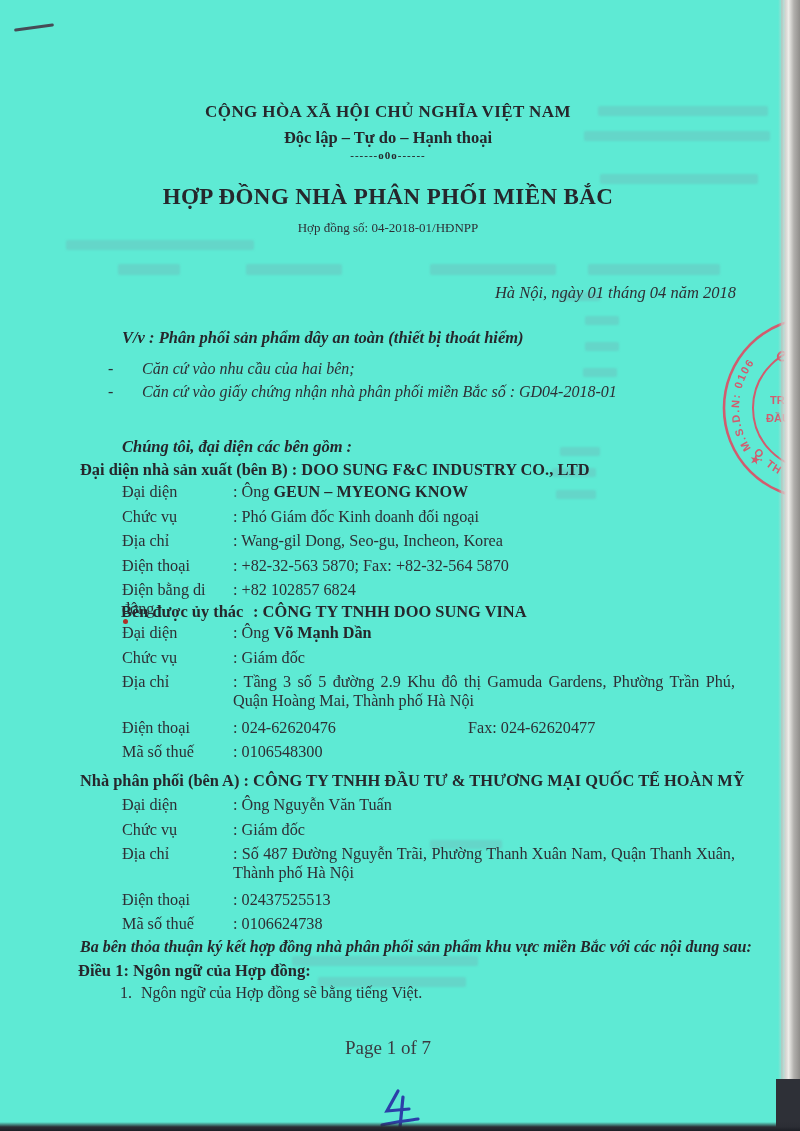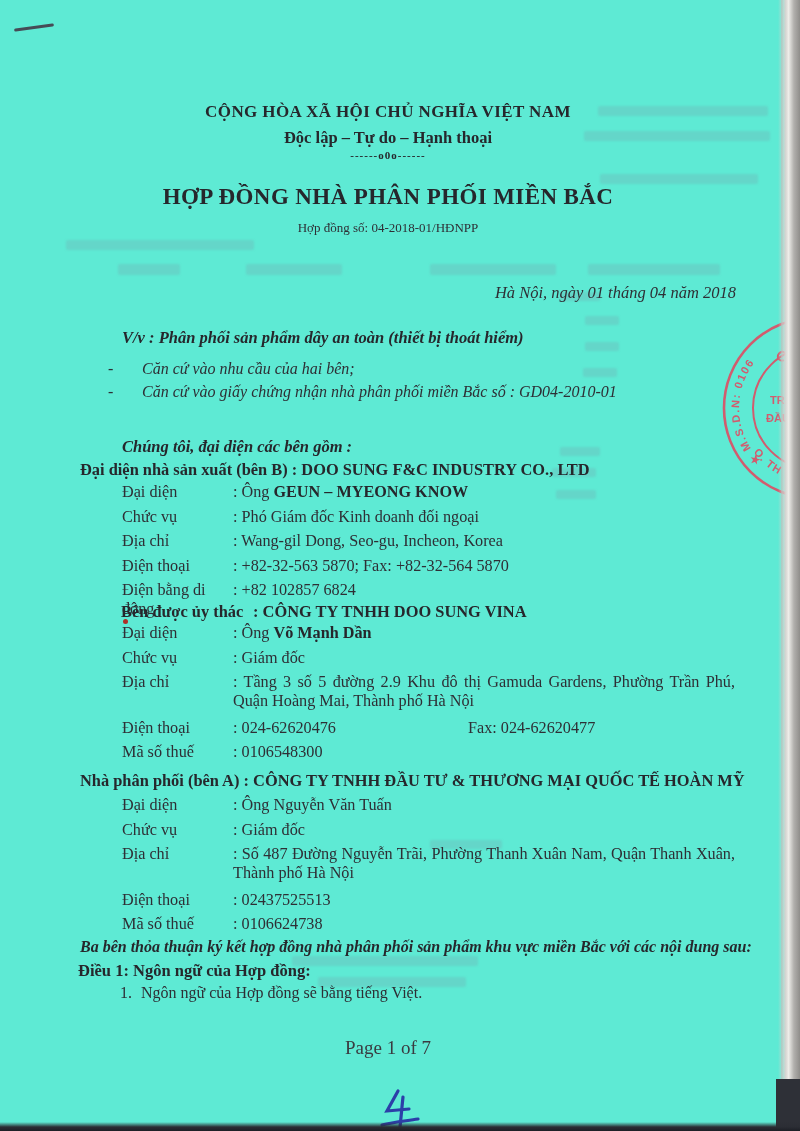--- a/index.html
+++ b/index.html
@@ -81,21 +81,21 @@
   <div class="abs c b ooo">------o0o------</div>
   <div class="abs c b title">HỢP ĐỒNG NHÀ PHÂN PHỐI MIỀN BẮC</div>
   <div class="abs c contract-no">Hợp đồng số: 04-2018-01/HĐNPP</div>
   <div class="abs i dateline">Hà Nội, ngày 01 tháng 04 năm 2018</div>
 
   <div class="abs b i vv">V/v : Phân phối sản phẩm dây an toàn (thiết bị thoát hiểm)</div>
   <div class="abs i bullet" style="top:360px">
     <span class="dash">-</span><span>Căn cứ vào nhu cầu của hai bên;</span>
   </div>
   <div class="abs i bullet" style="top:383px">
-    <span class="dash">-</span><span>Căn cứ vào giấy chứng nhận nhà phân phối miền Bắc số : GD04-2010-01</span>
+    <span class="dash">-</span><span>Căn cứ vào giấy chứng nhận nhà phân phối miền Bắc số : GD04-2018-01</span>
   </div>
   <div class="abs b i intro">Chúng tôi, đại diện các bên gồm :</div>
 
   <div class="abs row" style="top:483px">
     <span class="lbl">Đại diện</span><span class="val"><span>: Ông </span><span class="b">GEUN – MYEONG KNOW</span></span>
   </div>
   <div class="abs b party-head" style="top:460px">Đại diện nhà sản xuất (bên B) : DOO SUNG F&amp;C INDUSTRY CO., LTD</div>
   <div class="abs row" style="top:508px">
     <span class="lbl">Chức vụ</span><span class="val">: Phó Giám đốc Kinh doanh đối ngoại</span>
   </div>

